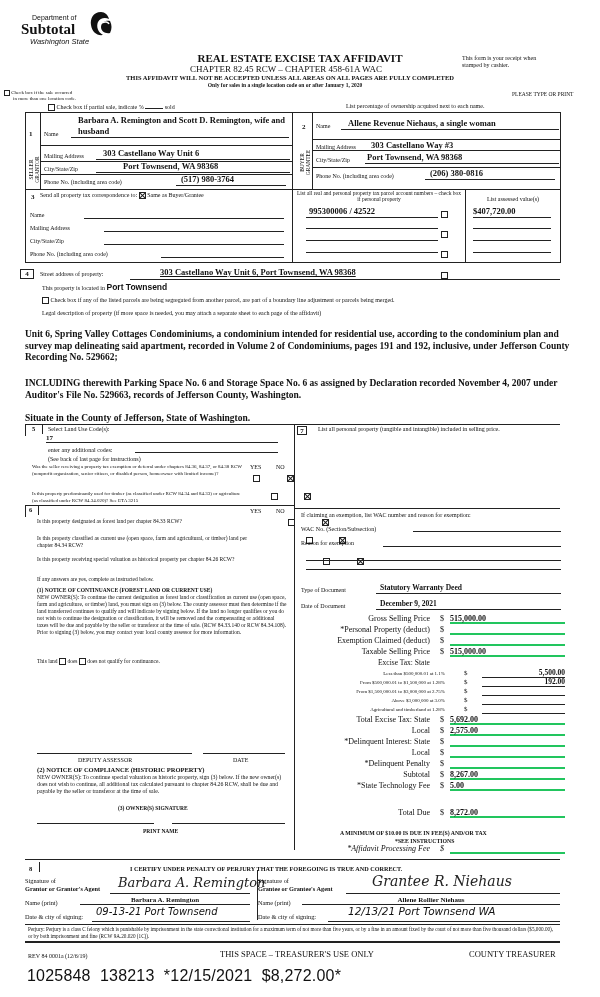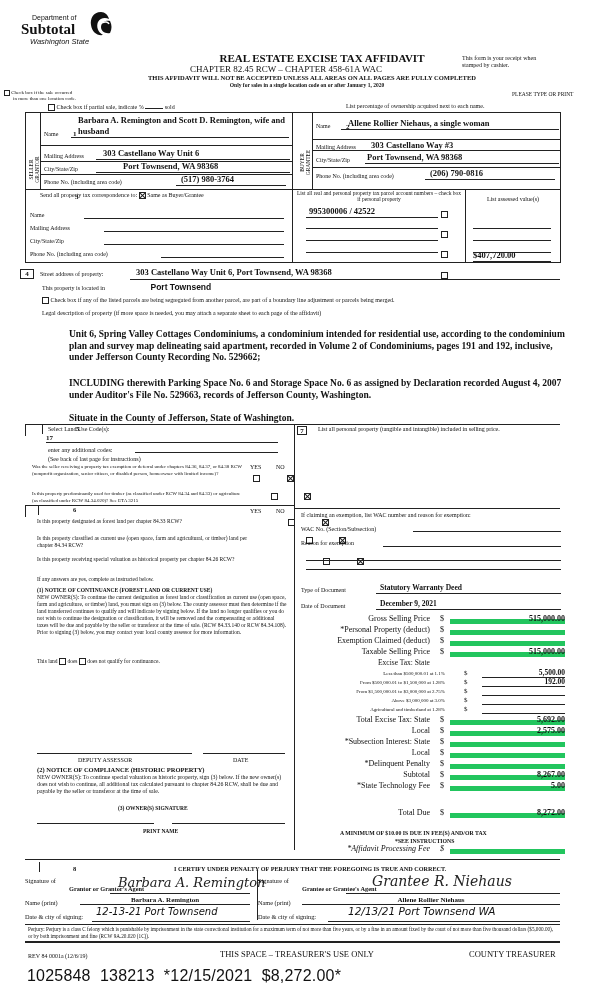--- a/index.html
+++ b/index.html
@@ -1,35 +1,35 @@
 <!DOCTYPE html>
 <html><head>
 <meta charset="utf-8">
 <style>
   * { box-sizing: border-box; margin: 0; padding: 0; }
   html, body { width: 600px; height: 997px; background: #fff; overflow: hidden; }
   body { font-family: "Liberation Serif", serif; color: #111; position: relative; font-size: 7px; line-height: 1.15; }
   .abs { position: absolute; }
-  .b { font-weight: bold; padding-left: 44px; }
+  .b { font-weight: bold; }
   .ul { border-bottom: 1px solid #222; }
   .cb { display: inline-block; width: 7px; height: 7px; border: 1px solid #222; vertical-align: middle; position: relative; background: #fff; }
   .cb.checked::before, .cb.checked::after { content: ""; position: absolute; left: -1px; top: 2px; width: 7px; height: 1px; background: #222; }
   .cb.checked::before { transform: rotate(45deg); }
   .cb.checked::after { transform: rotate(-45deg); }
   .boxnum { position: absolute; border: 1px solid #222; font-size: 7px; font-weight: bold; text-align: center; }
   .sans { font-family: "Liberation Sans", sans-serif; }
   .sig { font-family: "DejaVu Serif", serif; font-style: italic; font-size: 13px; color: #222; }
   .hr { position: absolute; height: 1px; background: #222; }
   .vr { position: absolute; width: 1px; background: #222; }
   .label { position: absolute; white-space: nowrap; }
   .val { position: absolute; white-space: nowrap; font-weight: bold; font-size: 8.5px; }
   .fee-row { position: absolute; left: 300px; width: 300px; height: 11px; }
   .fee-row .fl { position: absolute; right: 170px; white-space: nowrap; font-size: 8px; text-align: right; }
   .fee-row .fs { position: absolute; left: 140px; font-size: 8px; }
-  .fee-row .fline { position: absolute; left: 150px; width: 115px; height: 10px; border-bottom: 5px solid #22c55e; font-size: 8px; font-weight: bold; text-align: right; }
+  .fee-row .fline { position: absolute; left: 150px; width: 115px; height: 10px; border-bottom: 2px solid #22c55e; font-size: 8px; font-weight: bold; text-align: left; }
   .tx-row { position: absolute; left: 300px; width: 300px; height: 9px; }
   .tx-row .tl { position: absolute; right: 155px; white-space: nowrap; font-size: 5px; text-align: right; top: 2px; }
   .tx-row .ts { position: absolute; left: 164px; font-size: 7px; }
   .tx-row .tline { position: absolute; left: 182px; width: 83px; height: 9px; border-bottom: 1px solid #222; font-size: 7.5px; font-weight: bold; text-align: right; }
 </style>
 </head>
 <body>
 
 
 
@@ -97,29 +97,29 @@
   <div class="abs b" style="left:9px;top:10px;font-size:7px;">2</div>
   <div class="vr" style="left:19px;top:0;height:76px;"></div>
   <div class="hr" style="left:19px;top:26px;width:248px;"></div>
   <div class="abs" style="left:6px;top:28px;width:12px;height:44px;">
     <div style="position:absolute;left:-12px;top:16px;transform:rotate(-90deg);font-size:5.5px;line-height:1;text-align:center;width:36px;">
       <div>BUYER</div>
       <div>GRANTEE</div>
     </div>
   </div>
   <div class="label" style="left:23px;top:10px;font-size:6px;">Name</div>
-  <div class="val ul" style="left:48px;top:6px;width:218px;padding-left:7px;">Allene Rollier Niehaus, a single woman</div>
+  <div class="val ul" style="left:48px;top:6px;width:218px;padding-left:7px;">Allene Revenue Niehaus, a single woman</div>
   <div class="hr" style="left:19px;top:37px;width:248px;"></div>
   <div class="label" style="left:23px;top:31px;font-size:6px;">Mailing Address</div>
   <div class="val" style="left:75px;top:28px;width:190px;padding-left:3px;">303 Castellano Way #3</div>
   <div class="label" style="left:23px;top:44px;font-size:6px;">City/State/Zip</div>
   <div class="val ul" style="left:72px;top:40px;width:194px;padding-left:2px;">Port Townsend, WA  98368</div>
   <div class="hr" style="left:19px;top:54px;width:248px;"></div>
   <div class="label" style="left:23px;top:60px;font-size:6px;">Phone No. (including area code)</div>
-  <div class="val ul" style="left:132px;top:56px;width:130px;padding-left:5px;">(206) 790-0816</div>
+  <div class="val ul" style="left:132px;top:56px;width:130px;padding-left:5px;">(206) 380-0816</div>
 </div>
 
 
 <div class="abs" style="left:25px;top:189px;width:268px;height:74px;border:1px solid #222;border-top:none;">
   <div class="abs b" style="left:5px;top:4px;font-size:7px;">3</div>
   <div class="abs" style="left:14px;top:3px;font-size:6px;white-space:nowrap;">
     <span>Send all property tax correspondence to:</span>
     <span class="cb checked"></span>
     <span>Same as Buyer/Grantee</span>
   </div>
@@ -134,21 +134,21 @@
 </div>
 
 
 <div class="abs" style="left:293px;top:189px;width:268px;height:74px;border-right:1px solid #222;border-bottom:1px solid #222;">
   <div class="vr" style="left:172px;top:0;height:73px;"></div>
   <div class="abs" style="left:2px;top:1px;width:168px;font-size:5.5px;text-align:center;line-height:1.15;">List all real and personal property tax parcel account numbers – check box if personal property</div>
   <div class="abs" style="left:176px;top:7px;width:88px;font-size:6px;text-align:center;">List assessed value(s)</div>
   <div>
     <div class="val ul" style="left:13px;top:18px;width:132px;padding-left:3px;">995300006 / 42522</div>
     <span class="cb abs" style="left:148px;top:21px;"></span>
-    <div class="val ul" style="left:180px;top:18px;width:78px;margin-top:44px;">$407,720.00</div>
+    <div class="val ul" style="left:180px;top:18px;width:78px;">$407,720.00</div>
   </div>
   <div>
     <div class="abs ul" style="left:13px;top:32px;width:132px;height:8px;"></div>
     <span class="cb abs" style="left:148px;top:33px;"></span>
     <div class="abs ul" style="left:180px;top:32px;width:78px;height:8px;"></div>
   </div>
   <div>
     <div class="abs ul" style="left:13px;top:44px;width:132px;height:8px;"></div>
     <span class="cb abs" style="left:148px;top:45px;"></span>
     <div class="abs ul" style="left:180px;top:44px;width:78px;height:8px;"></div>
@@ -156,34 +156,34 @@
   <div>
     <div class="abs ul" style="left:13px;top:56px;width:132px;height:8px;"></div>
     <span class="cb abs" style="left:148px;top:58px;"></span>
     <div class="abs ul" style="left:180px;top:56px;width:78px;height:8px;"></div>
   </div>
 </div>
 
 
 <div class="boxnum" style="left:20px;top:269px;width:14px;height:10px;line-height:9px;">4</div>
 <div class="label" style="left:40px;top:271px;font-size:6px;">Street address of property:</div>
-<div class="val" style="left:136px;top:268px;">303 Castellano Way Unit 6, Port Townsend, WA  98368</div>
+<div class="val" style="left:160px;top:268px;text-decoration:underline;">303 Castellano Way Unit 6, Port Townsend, WA  98368</div>
 <div class="hr" style="left:130px;top:279px;width:430px;"></div>
 <div class="abs" style="left:42px;top:283px;font-size:6px;white-space:nowrap;">
   <span>This property is located in</span>
   <span class="sans b" style="font-size:8.5px;">Port Townsend</span>
 </div>
 <div class="abs" style="left:42px;top:297px;font-size:6px;white-space:nowrap;">
   <span class="cb"></span>
   <span>Check box if any of the listed parcels are being segregated from another parcel, are part of a boundary line adjustment or parcels being merged.</span>
 </div>
 <div class="label" style="left:42px;top:310px;font-size:6px;">Legal description of property (if more space is needed, you may attach a separate sheet to each page of the affidavit)</div>
 
 <div class="abs b" style="left:25px;top:329px;width:548px;font-size:9.5px;line-height:1.22;">Unit 6, Spring Valley Cottages Condominiums, a condominium intended for residential use, according to the condominium plan and survey map delineating said apartment, recorded in Volume 2 of Condominiums, pages 191 and 192, inclusive, under Jefferson County Recording No. 529662;</div>
-<div class="abs b" style="left:25px;top:378px;width:548px;font-size:9.5px;line-height:1.22;">INCLUDING therewith Parking Space No. 6 and Storage Space No. 6 as assigned by Declaration recorded August 4, 2007 under Auditor's File No. 529663, records of Jefferson County, Washington.</div>
+<div class="abs b" style="left:25px;top:378px;width:548px;font-size:9.5px;line-height:1.22;">INCLUDING therewith Parking Space No. 6 and Storage Space No. 6 as assigned by Declaration recorded November 4, 2007 under Auditor's File No. 529663, records of Jefferson County, Washington.</div>
 <div class="abs b" style="left:25px;top:413px;width:548px;font-size:9.5px;">Situate in the County of Jefferson, State of Washington.</div>
 
 
 <div class="hr" style="left:25px;top:424px;width:535px;"></div>
 <div class="vr" style="left:294px;top:424px;height:426px;"></div>
 <div class="vr" style="left:25px;top:424px;height:12px;"></div>
 
 <div class="abs b" style="left:32px;top:425px;font-size:6.5px;">5</div>
 <div class="vr" style="left:42px;top:425px;height:9px;"></div>
 <div class="label" style="left:48px;top:426px;font-size:6px;">Select Land Use Code(s):</div>
@@ -312,21 +312,21 @@
   <span class="fl">Total Excise Tax: State</span>
   <span class="fs">$</span>
   <span class="fline">5,692.00</span>
 </div>
 <div class="fee-row" style="top:726px;">
   <span class="fl">Local</span>
   <span class="fs">$</span>
   <span class="fline">2,575.00</span>
 </div>
 <div class="fee-row" style="top:737px;">
-  <span class="fl">*Subsection Interest: State</span>
+  <span class="fl">*Delinquent Interest: State</span>
   <span class="fs">$</span>
   <span class="fline"></span>
 </div>
 <div class="fee-row" style="top:748px;">
   <span class="fl">Local</span>
   <span class="fs">$</span>
   <span class="fline"></span>
 </div>
 <div class="fee-row" style="top:759px;">
   <span class="fl">*Delinquent Penalty</span>
@@ -364,21 +364,21 @@
 <div class="abs b" style="left:130px;top:865px;font-size:6.2px;">I CERTIFY UNDER PENALTY OF PERJURY THAT THE FOREGOING IS TRUE AND CORRECT.</div>
 
 <div class="abs" style="left:25px;top:877px;font-size:6.3px;line-height:1.2;">
   <div>Signature of</div>
   <div class="b">Grantor or Grantor's Agent</div>
 </div>
 <div class="abs sig ul" style="left:110px;top:876px;width:140px;height:18px;padding-left:8px;white-space:nowrap;">Barbara A. Remington</div>
 <div class="label" style="left:25px;top:899px;font-size:6.3px;">Name (print)</div>
 <div class="val ul" style="left:80px;top:896px;width:170px;text-align:center;font-size:7px;">Barbara A. Remington</div>
 <div class="label" style="left:25px;top:913px;font-size:6.3px;">Date &amp; city of signing:</div>
-<div class="abs ul" style="left:92px;top:906px;width:158px;height:16px;font-family:'DejaVu Sans',sans-serif;font-style:italic;font-size:10px;padding-left:4px;white-space:nowrap;">12-13-21  Port Townsend</div>
+<div class="abs ul" style="left:92px;top:906px;width:158px;height:16px;font-family:'DejaVu Sans',sans-serif;font-style:italic;font-size:10px;padding-left:4px;white-space:nowrap;">09-13-21  Port Townsend</div>
 
 <div class="vr" style="left:257px;top:870px;height:50px;"></div>
 
 <div class="abs" style="left:258px;top:877px;font-size:6.3px;line-height:1.2;">
   <div>Signature of</div>
   <div class="b">Grantee or Grantee's Agent</div>
 </div>
 <div class="abs sig ul" style="left:346px;top:873px;width:214px;height:21px;padding-left:26px;white-space:nowrap;font-size:14px;">Grantee R. Niehaus</div>
 <div class="label" style="left:258px;top:899px;font-size:6.3px;">Name (print)</div>
 <div class="val ul" style="left:302px;top:896px;width:258px;text-align:center;font-size:7px;">Allene Rollier Niehaus</div>

